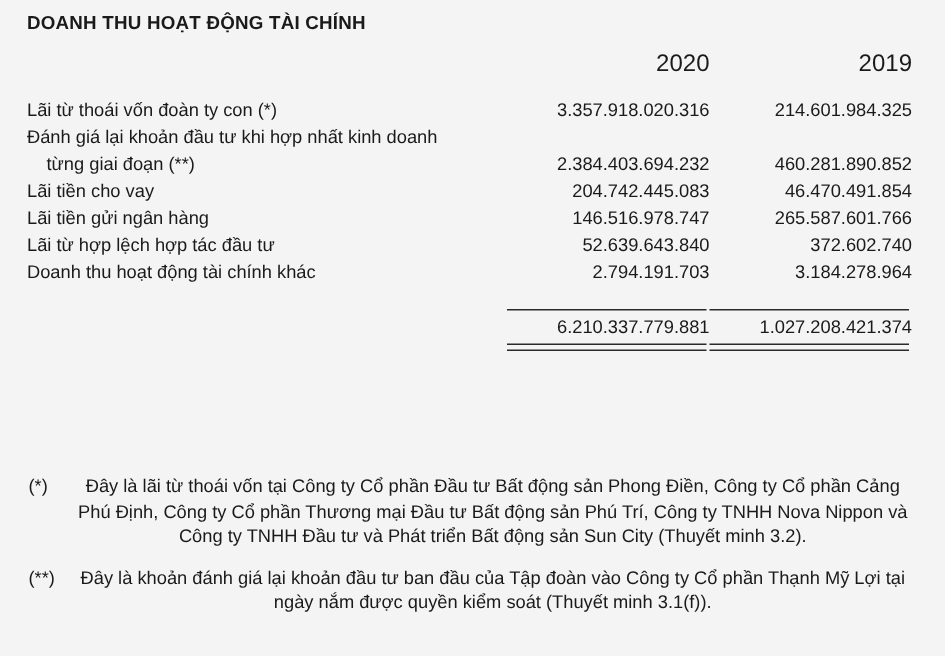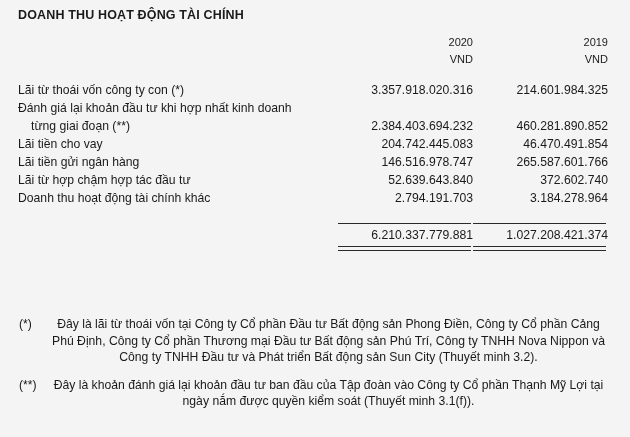--- a/index.html
+++ b/index.html
@@ -46,21 +46,21 @@
     padding: 0;
     vertical-align: top;
     font-weight: normal;
   }
   .col-label { width: 320px; }
   .col-num   { width: 135px; }
 
   .hdr-cell {
     text-align: right;
     font-weight: bold;
-    font-size: 11px;
+    font-size: 16px;
     line-height: 17px;
     padding-right: 2px;
   }
   .hdr-spacer-row td { height: 13px; }
 
   .row-label {
     text-align: left;
     line-height: 18px;
     white-space: nowrap;
   }
@@ -134,34 +134,29 @@
       <col class="col-label">
       <col class="col-num">
       <col class="col-num">
     </colgroup>
     <tbody>
       <tr>
         <td></td>
         <td class="hdr-cell">2020</td>
         <td class="hdr-cell">2019</td>
       </tr>
-      <tr>
-        <td></td>
-        <td class="hdr-cell">VND</td>
-        <td class="hdr-cell">VND</td>
-      </tr>
 
       <tr class="hdr-spacer-row">
         <td></td>
           <td></td>
           <td></td>
       </tr>
 
       <tr>
-        <td class="row-label">Lãi từ thoái vốn công ty con (*)</td>
+        <td class="row-label">Lãi từ thoái vốn đoàn ty con (*)</td>
         <td class="row-num">3.357.918.020.316</td>
         <td class="row-num">214.601.984.325</td>
       </tr>
 
       <tr>
         <td class="row-label">Đánh giá lại khoản đầu tư khi hợp nhất kinh doanh</td>
         <td class="row-num"></td>
         <td class="row-num"></td>
       </tr>
       <tr>
@@ -177,21 +172,21 @@
       </tr>
 
       <tr>
         <td class="row-label">Lãi tiền gửi ngân hàng</td>
         <td class="row-num">146.516.978.747</td>
         <td class="row-num">265.587.601.766</td>
       </tr>
 
 
       <tr>
-        <td class="row-label">Lãi từ hợp chậm hợp tác đầu tư</td>
+        <td class="row-label">Lãi từ hợp lệch hợp tác đầu tư</td>
         <td class="row-num">52.639.643.840</td>
         <td class="row-num">372.602.740</td>
       </tr>
 
 
       <tr>
         <td class="row-label">Doanh thu hoạt động tài chính khác</td>
         <td class="row-num">2.794.191.703</td>
         <td class="row-num">3.184.278.964</td>
       </tr>

